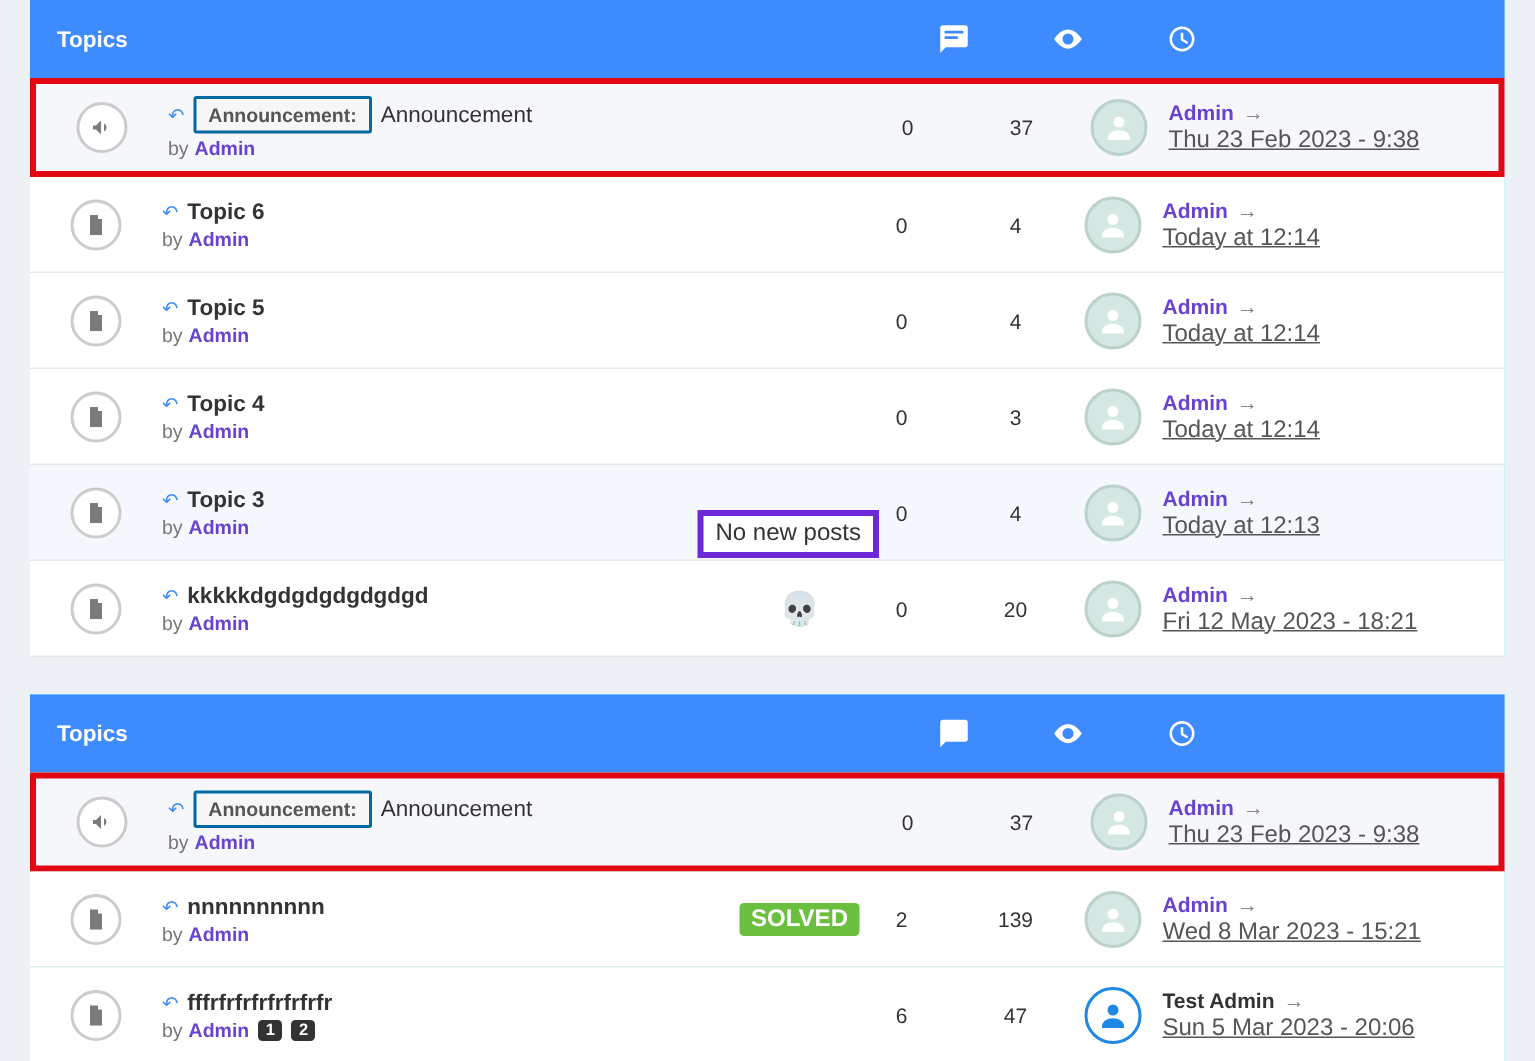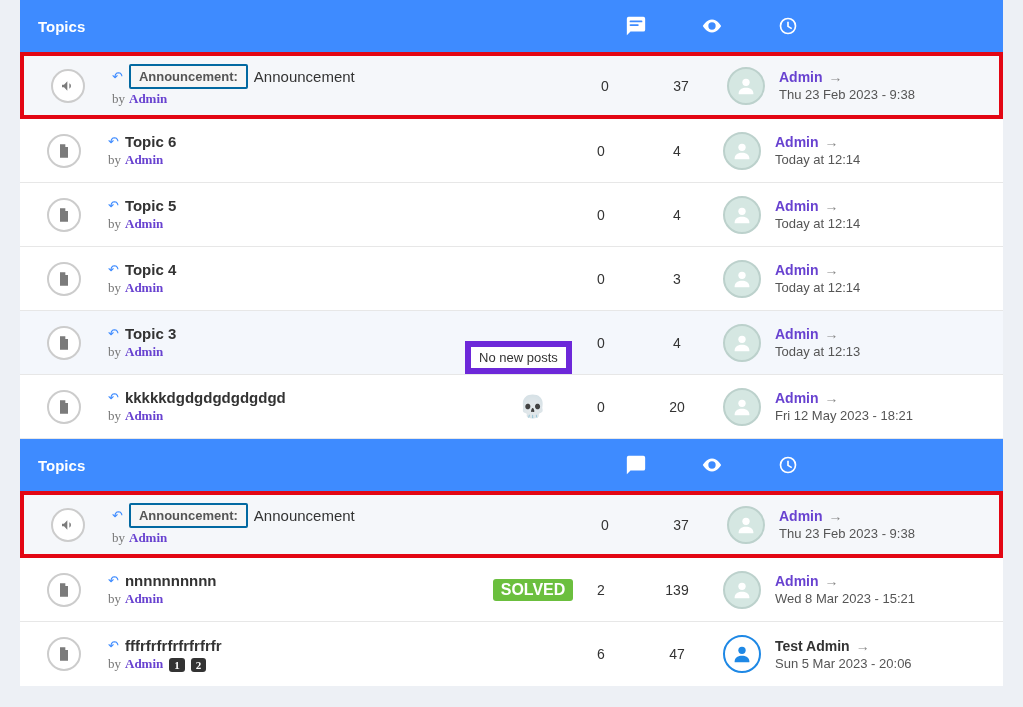--- a/index.html
+++ b/index.html
@@ -3,21 +3,21 @@
 <meta charset="utf-8">
 <style>
   * { box-sizing: border-box; margin: 0; padding: 0; }
   body {
     background: #edf0f5;
     font-family: Arial, Helvetica, sans-serif;
     font-size: 14px;
     color: #333;
   }
   .container { width: 1023px; margin: 0 auto; padding: 0 20px; }
-  .section { background: #5eead4; }
+  .section { background: #5eead4; margin-bottom: 25px; }
   .header-bar {
     background: #3e8bff;
     color: #fff;
     display: flex;
     align-items: center;
     height: 52px;
     padding-left: 18px;
   }
   .topics-label { font-weight: bold; font-size: 15px; flex: 0 0 500px; }
   .header-icon-col { width: 76px; display: flex; justify-content:center; align-items:center; }
@@ -51,48 +51,48 @@
   .badge-ann {
     border: 2px solid #0369a1;
     background: #f6f6f6;
     color: #555;
     font-size: 13px;
     font-weight: bold;
     padding: 3px 8px;
     border-radius: 2px;
   }
   .topic-title { color: #333; font-size: 15px; }
-  .byline { color:#777; font-size:13px; margin-top:2px; display:flex; align-items:flex-end; gap:4px;font-family:Liberation Serif, serif;}
+  .byline { color:#777; font-size:13px; margin-top:2px; display:flex; align-items:center; gap:4px;}
   .author-link { color:#6842d0; font-weight:bold; }
 
   .extra-col { width: 60px; display:flex; justify-content:center; align-items:center; position:relative; }
   .tooltip {
     position:absolute; left:-38px; top:-2px;
-    border:6px solid #6d28d9; background:#fff; color:#333; font-size:13px;
+    border:4px solid #6d28d9; background:#fff; color:#333; font-size:16px;
     padding:3px 8px; white-space:nowrap;
   }
   .solved-badge {
     background:#6bbf3e; color:#fff; font-weight:bold; font-size:16px;
     padding:2px 8px; border-radius:3px;
   }
   .skull { font-size:22px; filter: none;}
   .num-col { width: 76px; text-align:center; color:#333; font-size:14px; }
   .lastpost-col { flex:1; display:flex; align-items:center; gap:14px; padding-left:8px; }
   .avatar {
     width:38px; height:38px; border-radius:50%;
     background:#d5e7e2 center/cover no-repeat;
     display:flex; align-items:center; justify-content:center;
     border:2px solid #bcd1cc;
   }
   .avatar.blue { background:#fff; border:2px solid #1e88e5; }
   .avatar svg { width:22px; height:22px; }
   .lastpost-text { display:flex; flex-direction:column; gap:2px; }
   .lastpost-author { display:flex; align-items:center; gap:6px; }
   .nav-arrow { color:#888; font-size:14px;}
-  .lastpost-date { color:#555; font-size:13px;}
+  .lastpost-date { color:#555; font-size:16px;text-decoration:underline;}
 
   .page-badge {
     background:#333; color:#fff; font-size:11px; font-weight:bold;
     padding:1px 5px; border-radius:3px; margin-left:2px;
   }
 </style>
 </head>
 <body>
 
 <div class="container">

